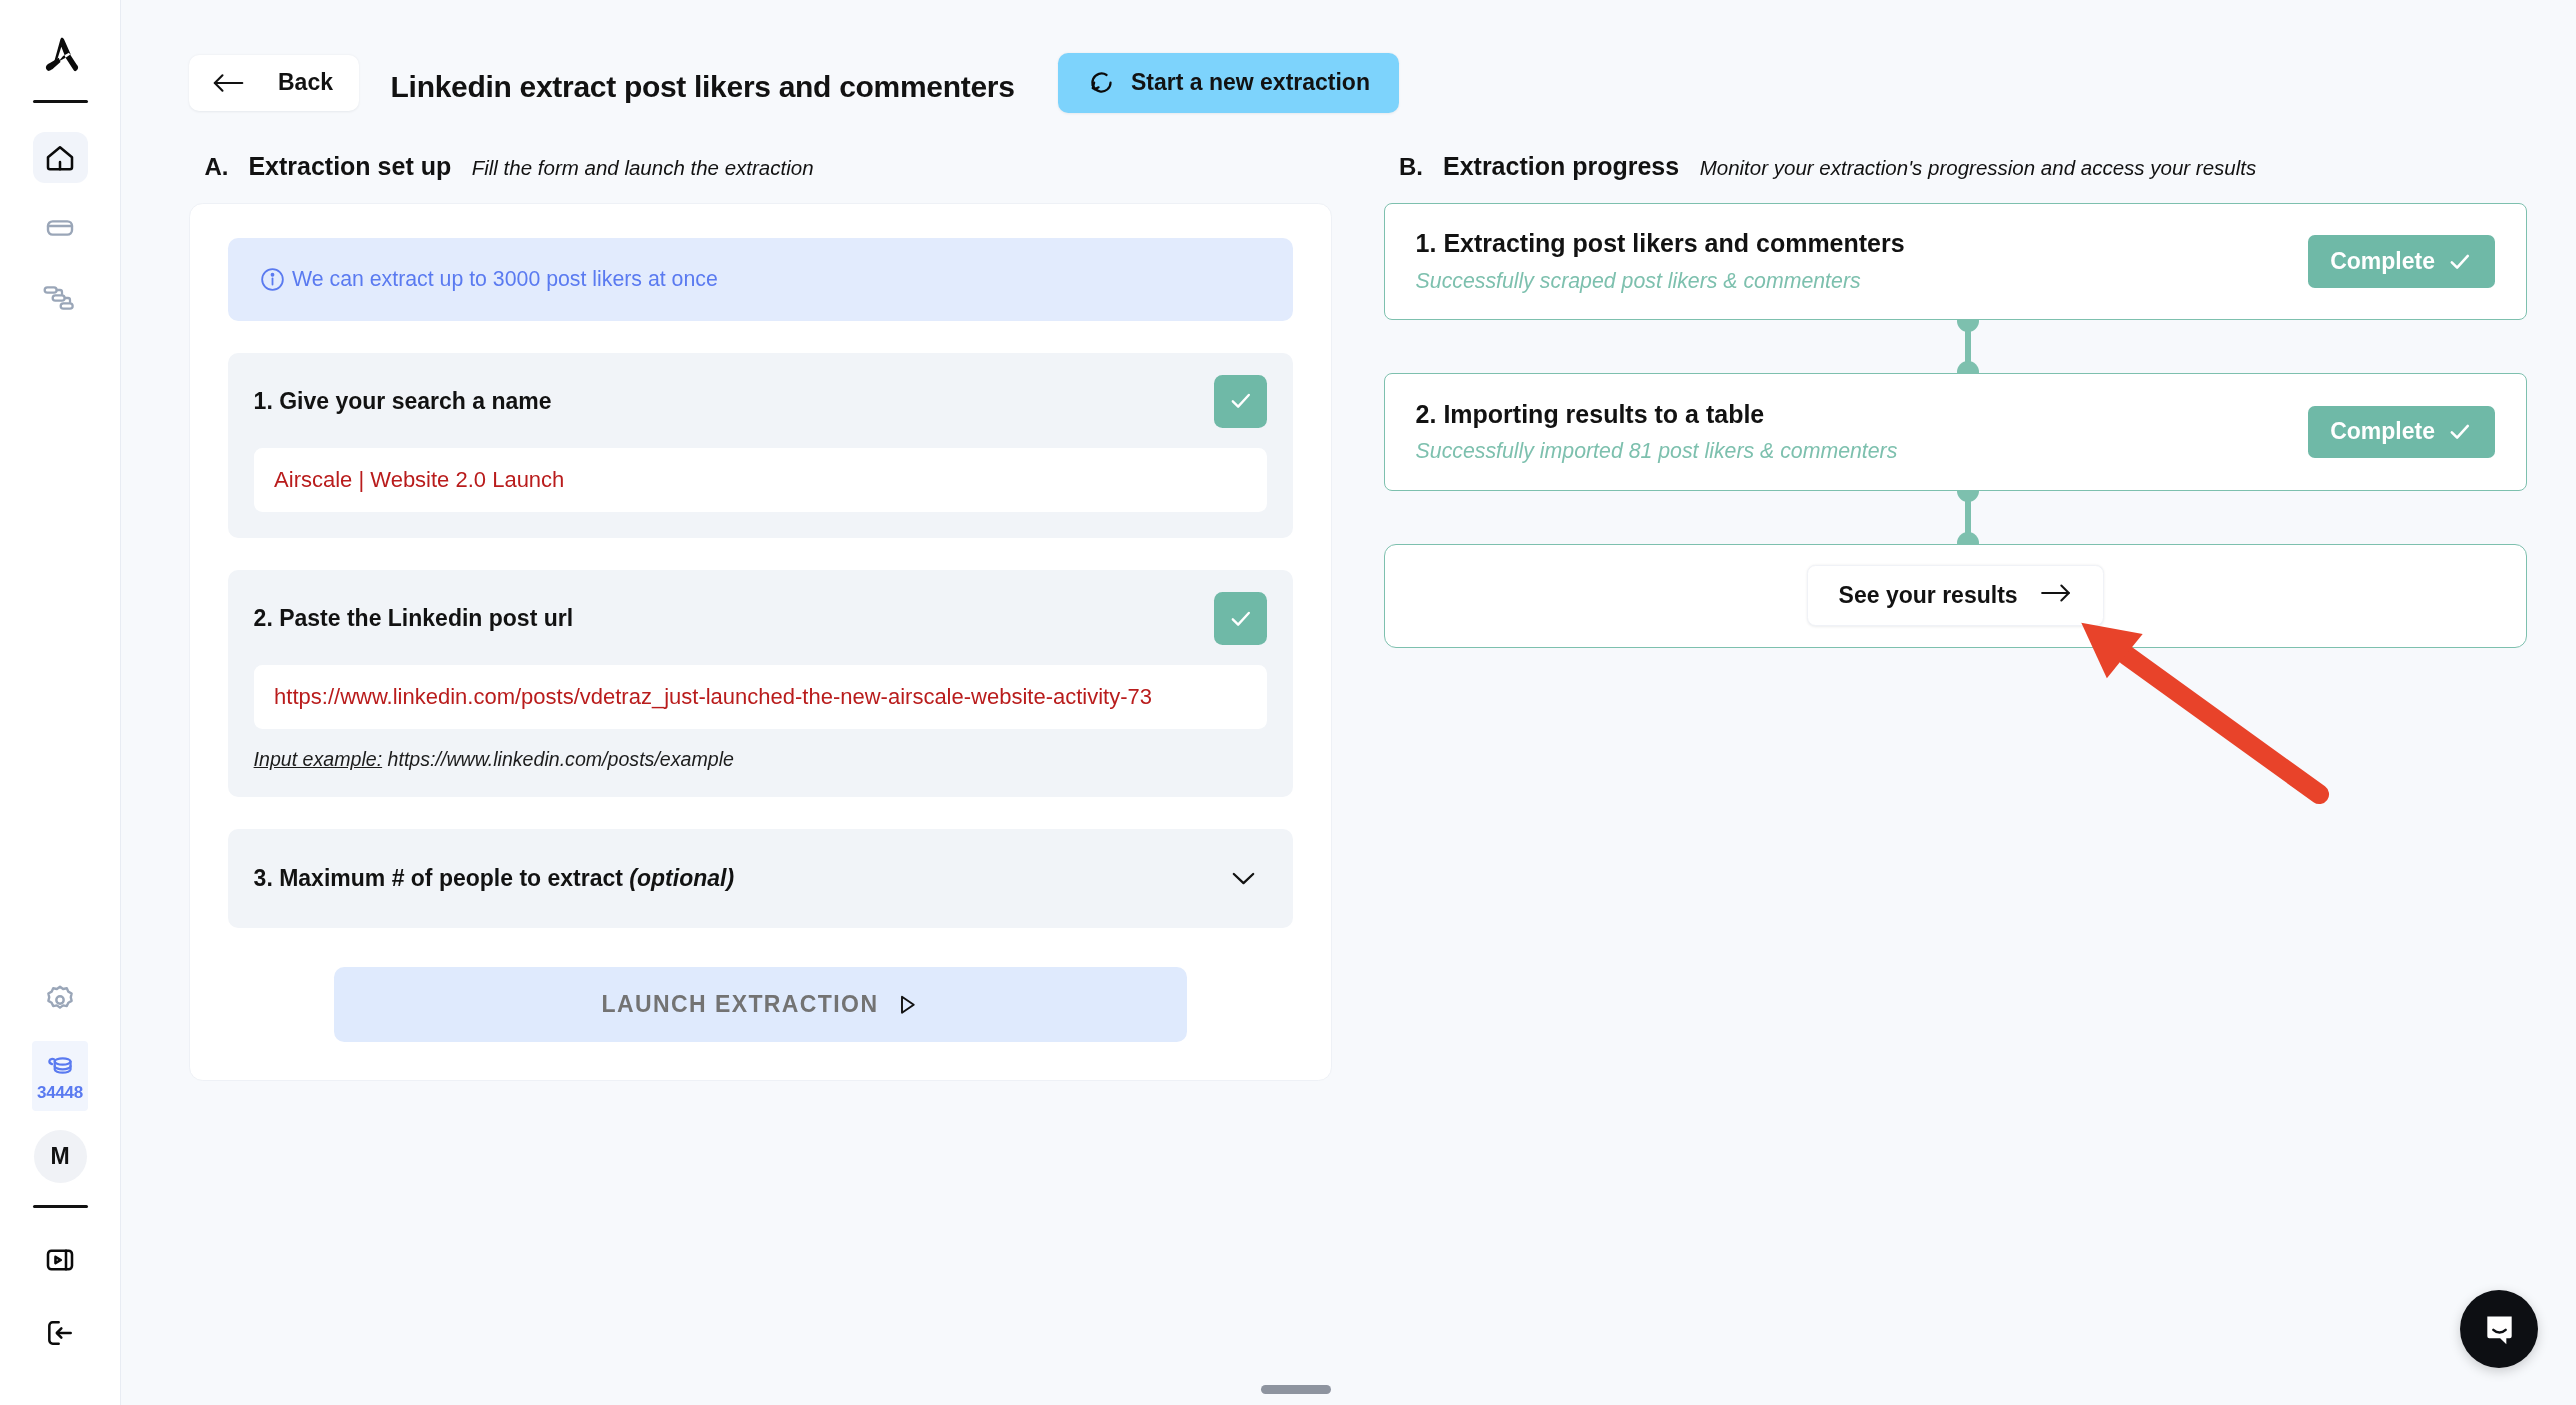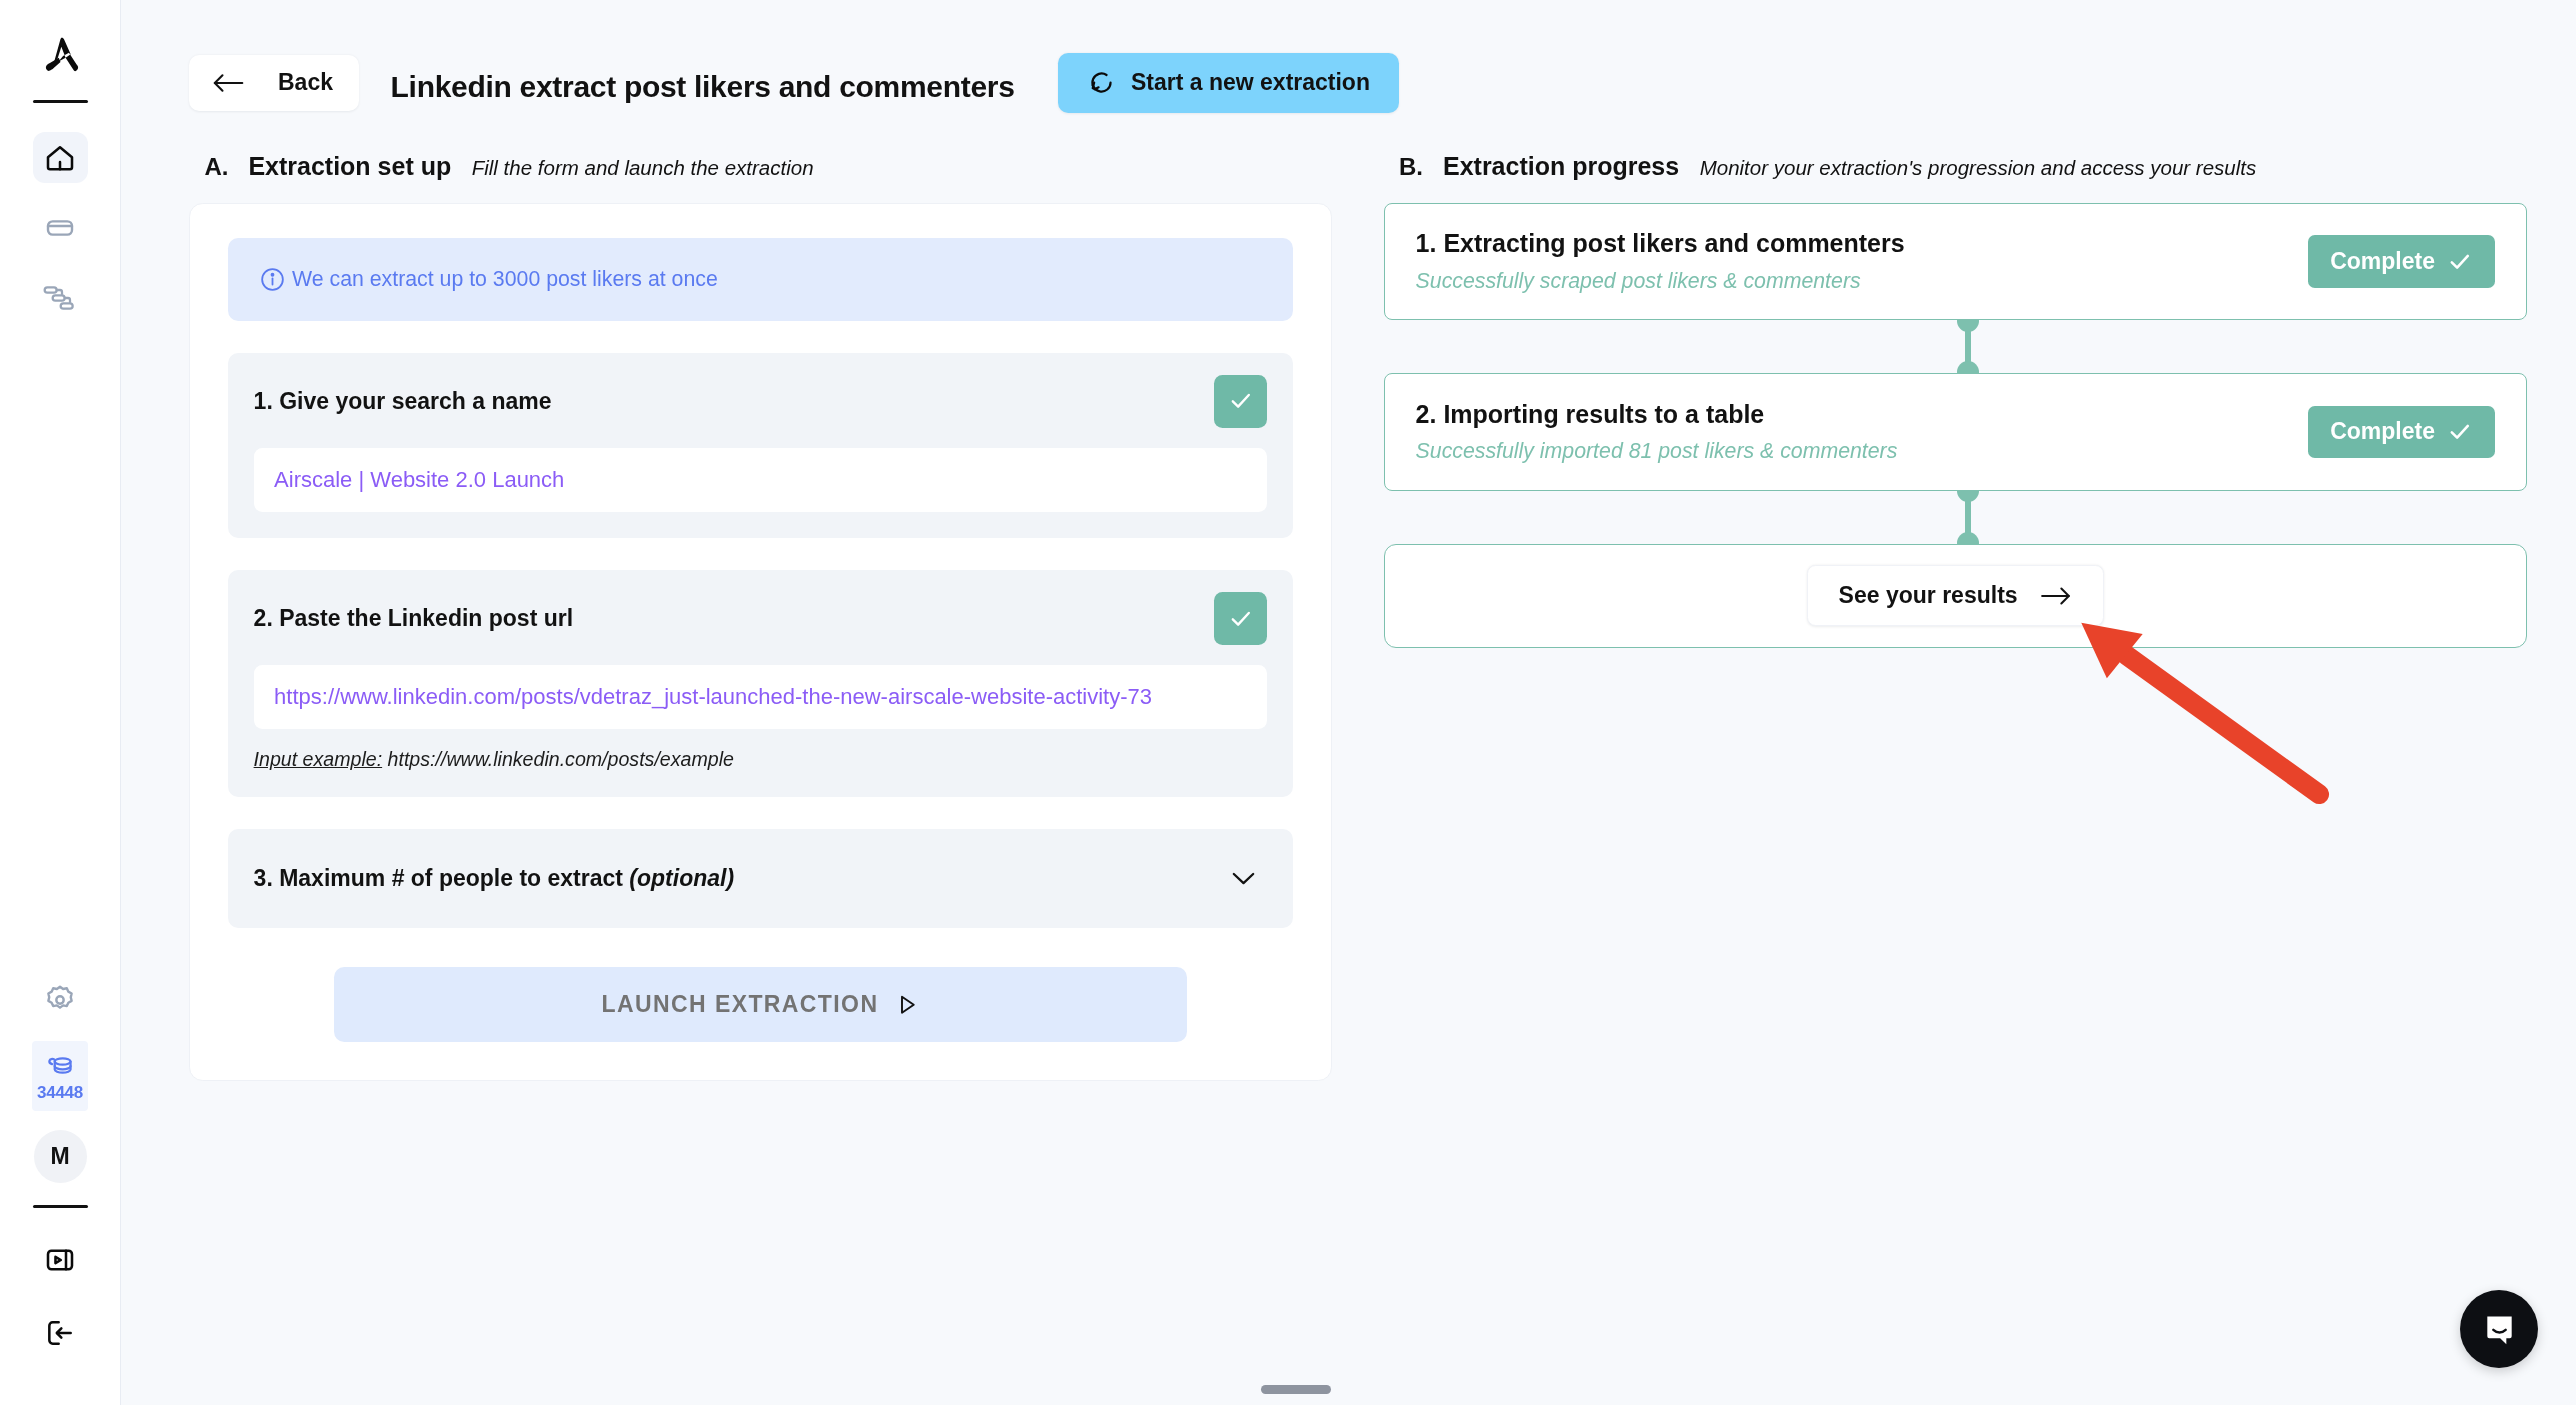--- a/index.html
+++ b/index.html
@@ -89,21 +89,21 @@
   .field-head { display: flex; align-items: center; justify-content: space-between; }
   .field-label { font-size: 23px; font-weight: 700; color: #121212; }
   .field-label em { font-style: italic; font-weight: 700; }
   .check-badge {
     width: 53px; height: 53px; background: #6fb9a7; border-radius: 8.5px;
     display: flex; align-items: center; justify-content: center; cursor: pointer;
   }
   .chevron-btn { width: 48px; height: 48px; display:flex; align-items:center; justify-content:center; cursor:pointer; }
   .text-input {
     margin-top: 20.5px; width: 100%; background: #fff; border: none; border-radius: 8.5px;
-    padding: 19px 20.5px; font-size: 22px; color: #8b5cf6;
+    padding: 19px 20.5px; font-size: 22px; color: #b91c1c;
     font-family: "Liberation Sans", sans-serif; outline: none;
     white-space: nowrap; overflow: hidden; text-overflow: clip;
   }
   .hint { margin-top: 19px; font-size: 19.6px; font-style: italic; color: #1c1c1c; }
   .hint u { text-decoration: underline; }
   .launch-btn {
     display: block; margin: 39px auto 0; width: 853px;
     background: #dfeafd; border: none; border-radius: 10.2px;
     padding: 24px 0; font-size: 23px; font-weight: 700; letter-spacing: 1.4px;
     color: #737373; cursor: pointer; font-family: "Liberation Sans", sans-serif;
@@ -131,21 +131,21 @@
   .connector .dot.top { top: -10.2px; }
   .connector .dot.bot { bottom: -10.2px; }
   .results-card {
     background: #fff; border: 1.7px solid #7dc0ae; border-radius: 12px;
     height: 104px; display: flex; align-items: center; justify-content: center;
     position: relative; z-index: 2; width: 1143px;
   }
   .results-btn {
     background: #fff; border: 0.9px solid #f0f2f7; border-radius: 8.5px;
     padding: 16px 31px; font-size: 23px; font-weight: 700; color: #121212;
-    display: flex; align-items: center; gap: 22px; cursor: pointer;
+    display: flex; align-items: flex-start; gap: 22px; cursor: pointer;
     box-shadow: 0 0.9px 2.6px rgba(16,24,40,.08); font-family: "Liberation Sans", sans-serif;
   }
 
   
   .arrow-overlay { position: absolute; left: 0; top: 0; width: 2576px; height: 1406px; pointer-events: none; z-index: 50; }
   .chat-bubble {
     position: absolute; right: 38px; bottom: 38px; width: 78px; height: 78px;
     border-radius: 50%; background: #0d0f13; display: flex; align-items: center;
     justify-content: center; cursor: pointer; z-index: 40;
     box-shadow: 0 3.4px 12px rgba(0,0,0,.18);

